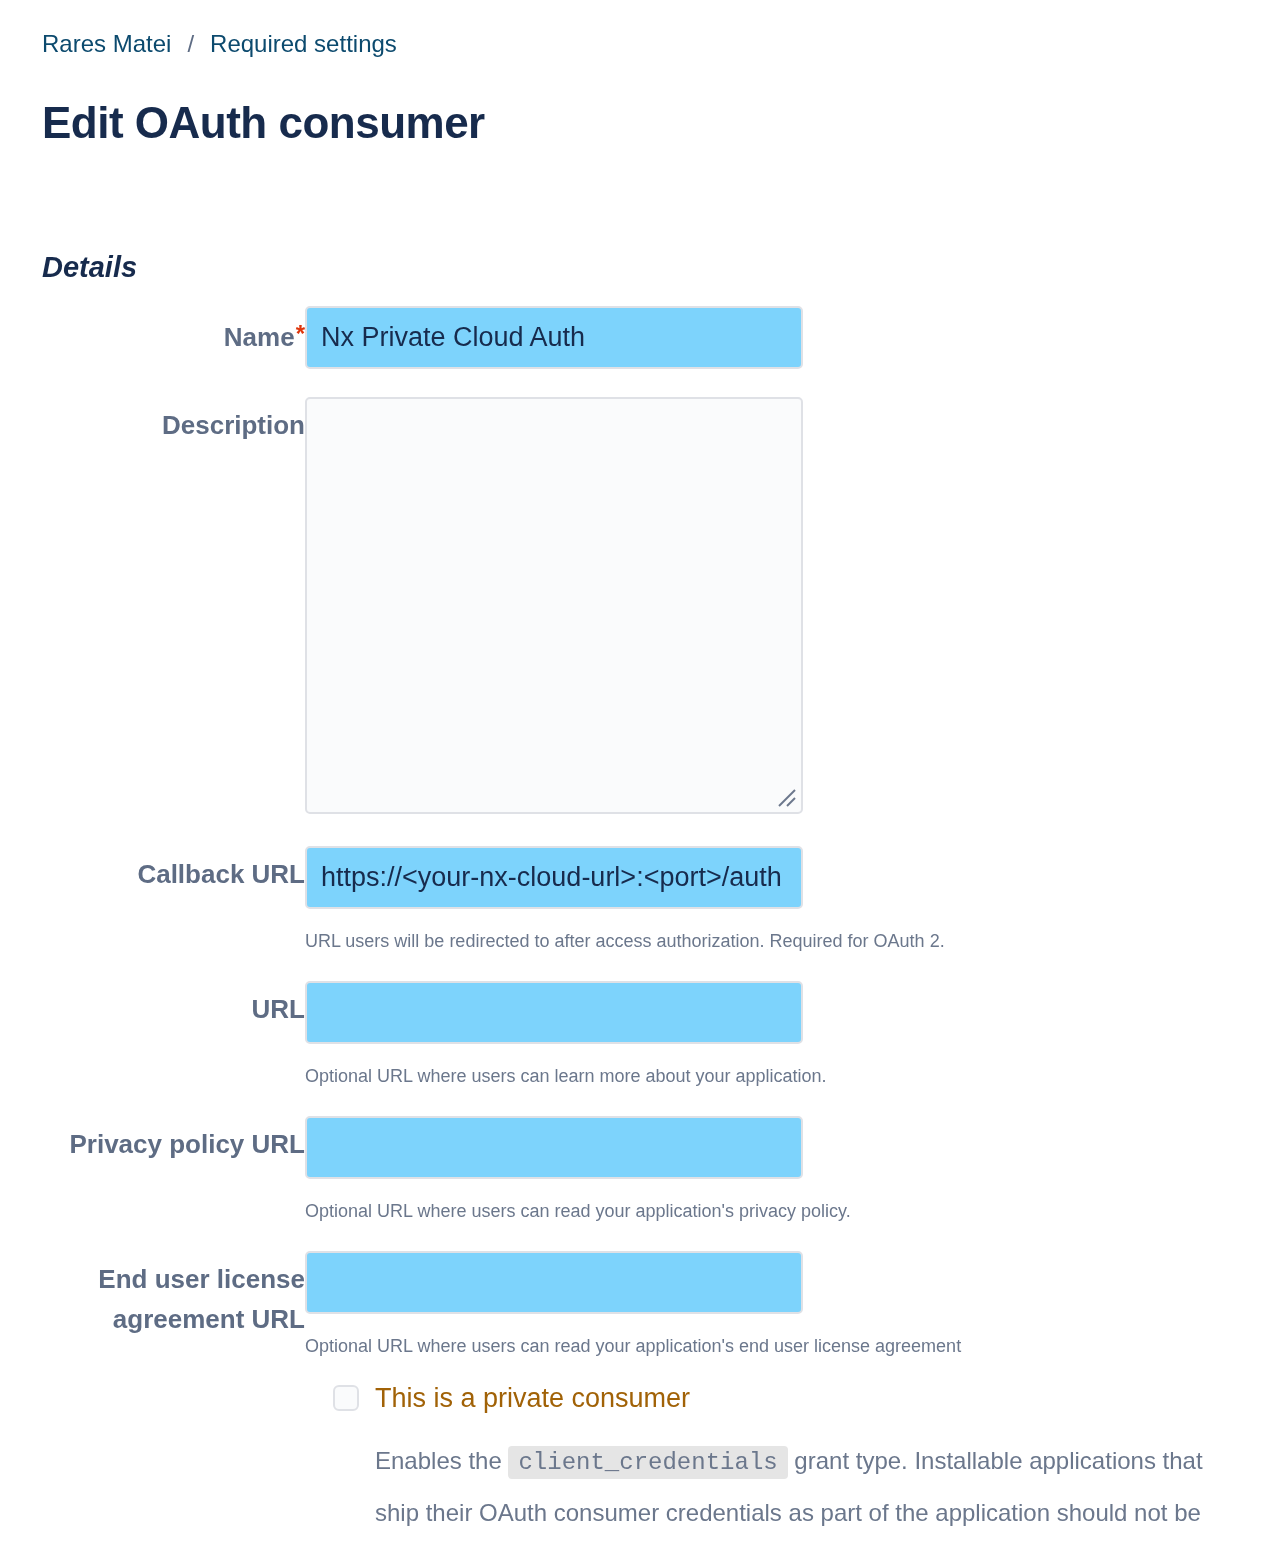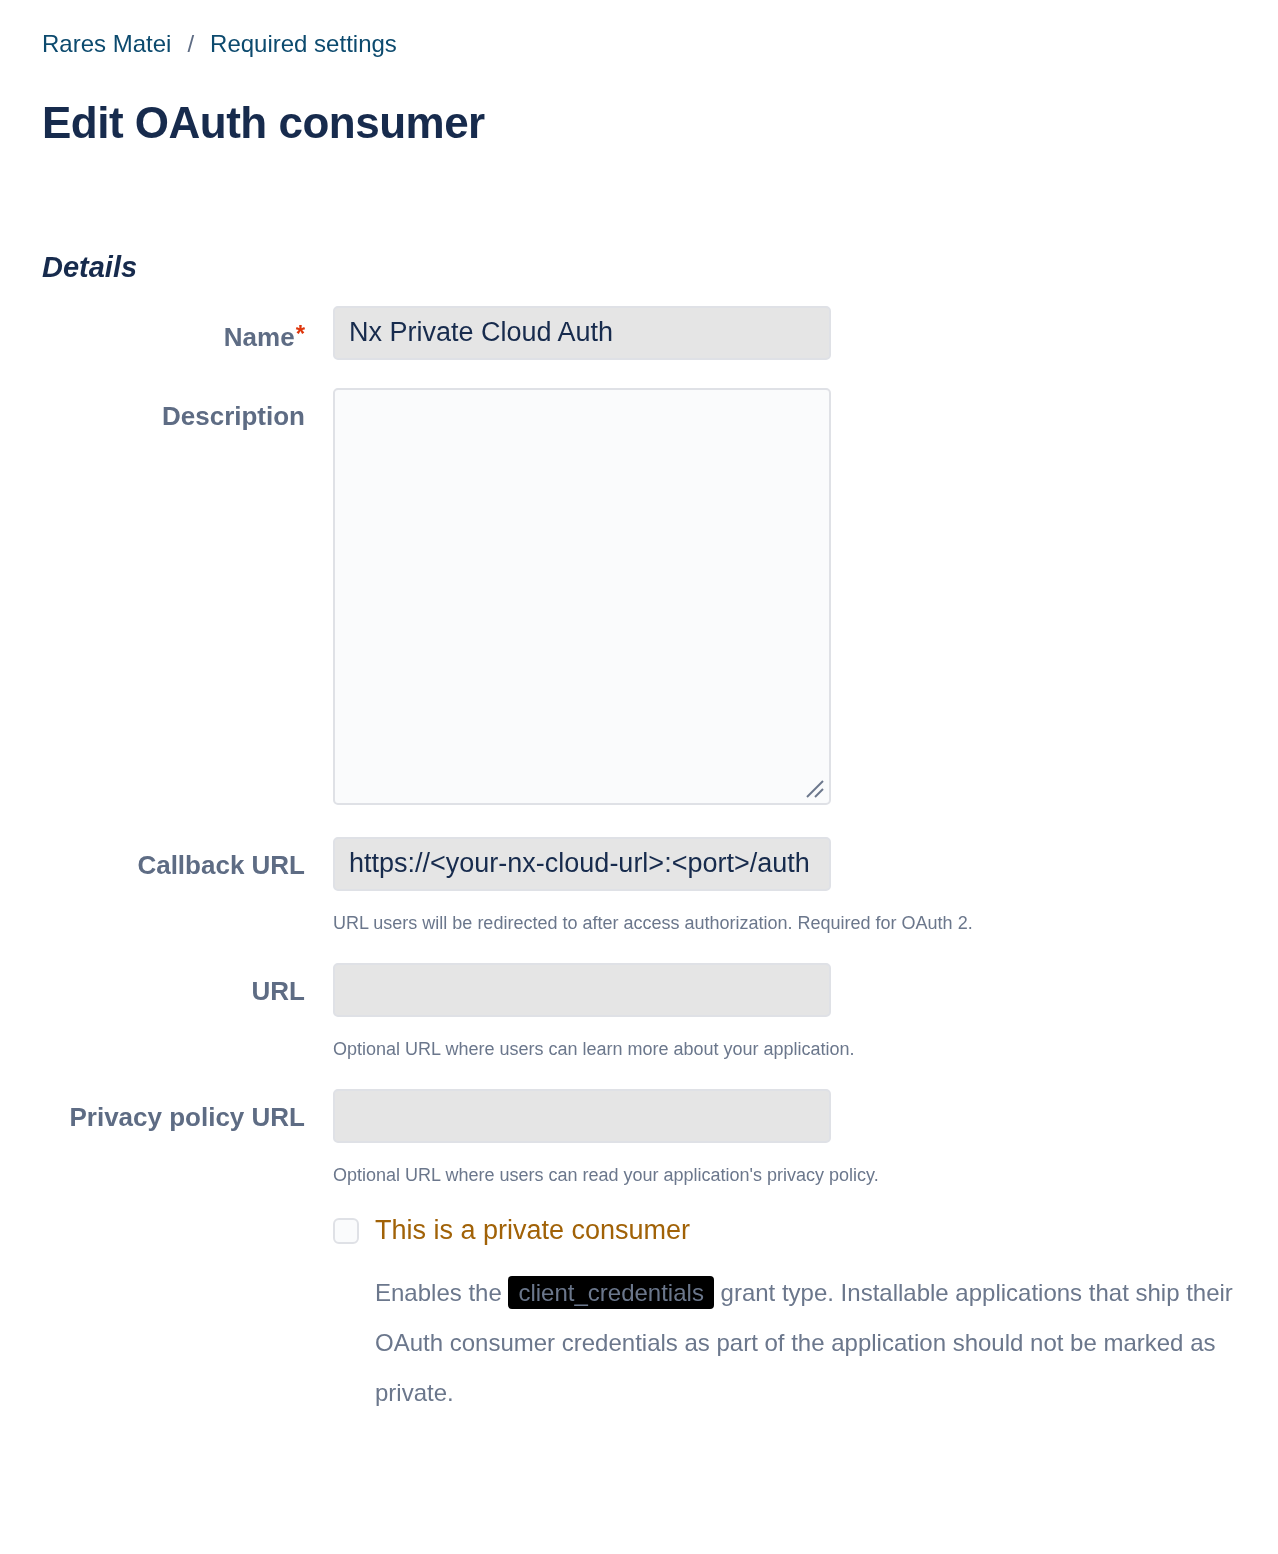--- a/index.html
+++ b/index.html
@@ -40,44 +40,43 @@
     margin: 102px 0 22px 42px;
     font-size: 29px;
     font-weight: 700;
     color: #172B4D;
     font-style: italic;
   }
 
   .form-row {
     display: grid;
     grid-template-columns: 305px 1fr;
-    column-gap: 28px;
     margin-bottom: 28px;
   }
   .field-label {
     text-align: right;
     font-size: 26px;
     font-weight: 600;
     color: #5E6C84;
     line-height: 40px;
     padding-top: 8px;
   }
   .req {
     color: #DE350B;
     font-size: 24px;
     vertical-align: 4px;
     margin-left: 1px;
   }
 
   .text-input {
     width: 498px;
-    height: 54px;
+    height: 63px;
     border: 2px solid #DFE1E6;
     border-radius: 5px;
-    background: #e5e5e5;
+    background: #7dd3fc;
     padding: 0 14px;
     font-family: "Liberation Sans", sans-serif;
     font-size: 27px;
     color: #172B4D;
     outline: none;
   }
 
   .textarea-wrap { position: relative; width: 498px; }
   textarea.text-area {
     width: 498px;
@@ -135,23 +134,23 @@
     color: #a16207;
   }
   .checkbox-help {
     margin: 22px 0 0 42px;
     font-size: 24px;
     color: #6B778C;
     line-height: 50px;
     max-width: 860px;
   }
   .code-chip {
-    font-family: Liberation Sans, sans-serif;
-    font-size: 24px;
-    background: #000000;
+    font-family: Liberation Mono, monospace;
+    font-size: 24px;
+    background: #e5e5e5;
     color: #6B778C;
     border-radius: 4px;
     padding: 3px 10px;
     margin-top: 8px;
   }
 </style>
 </head>
 <body>
 
 <nav class="breadcrumb">
@@ -205,20 +204,27 @@
   </div>
 
   <div class="form-row">
     <div class="field-label">Privacy policy URL</div>
     <div class="field-col">
       <input class="text-input" type="text" value="" style="">
       <div class="help-text">Optional URL where users can read your application's privacy policy.</div>
     </div>
   </div>
 
+  <div class="form-row" style="margin-bottom:0;">
+    <div class="field-label">End user license agreement URL</div>
+    <div class="field-col">
+      <input class="text-input" type="text" value="" style="">
+      <div class="help-text">Optional URL where users can read your application's end user license agreement</div>
+    </div>
+  </div>
 
   <div class="checkbox-row">
     <div></div>
     <div>
       <label class="checkbox-line">
         <span class="checkbox-box"></span>
         <span class="checkbox-label">This is a private consumer</span>
       </label>
       <p class="checkbox-help"><span>Enables the </span><span class="code-chip">client_credentials</span><span> grant type. Installable applications that ship their OAuth consumer credentials as part of the application should not be marked as private.</span></p>
     </div>

